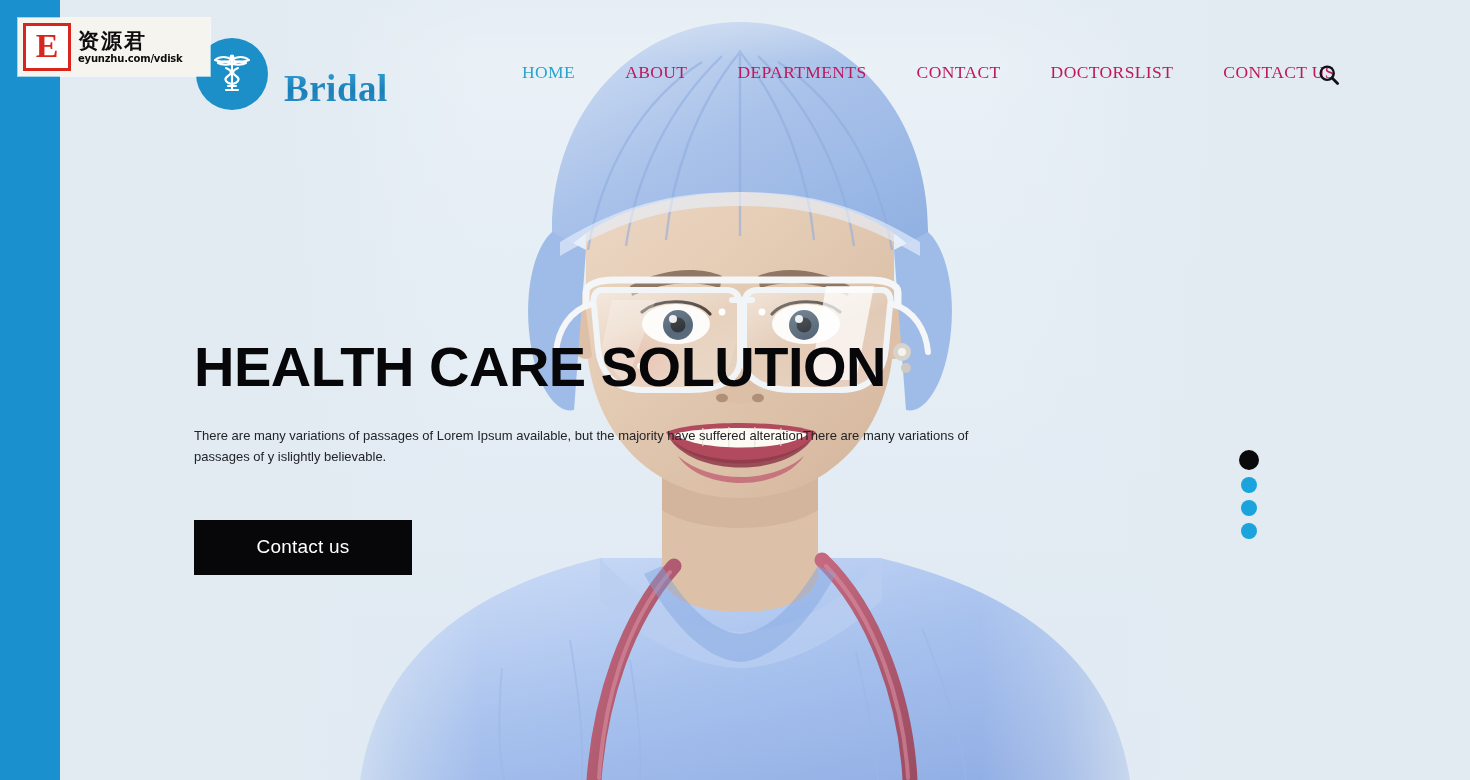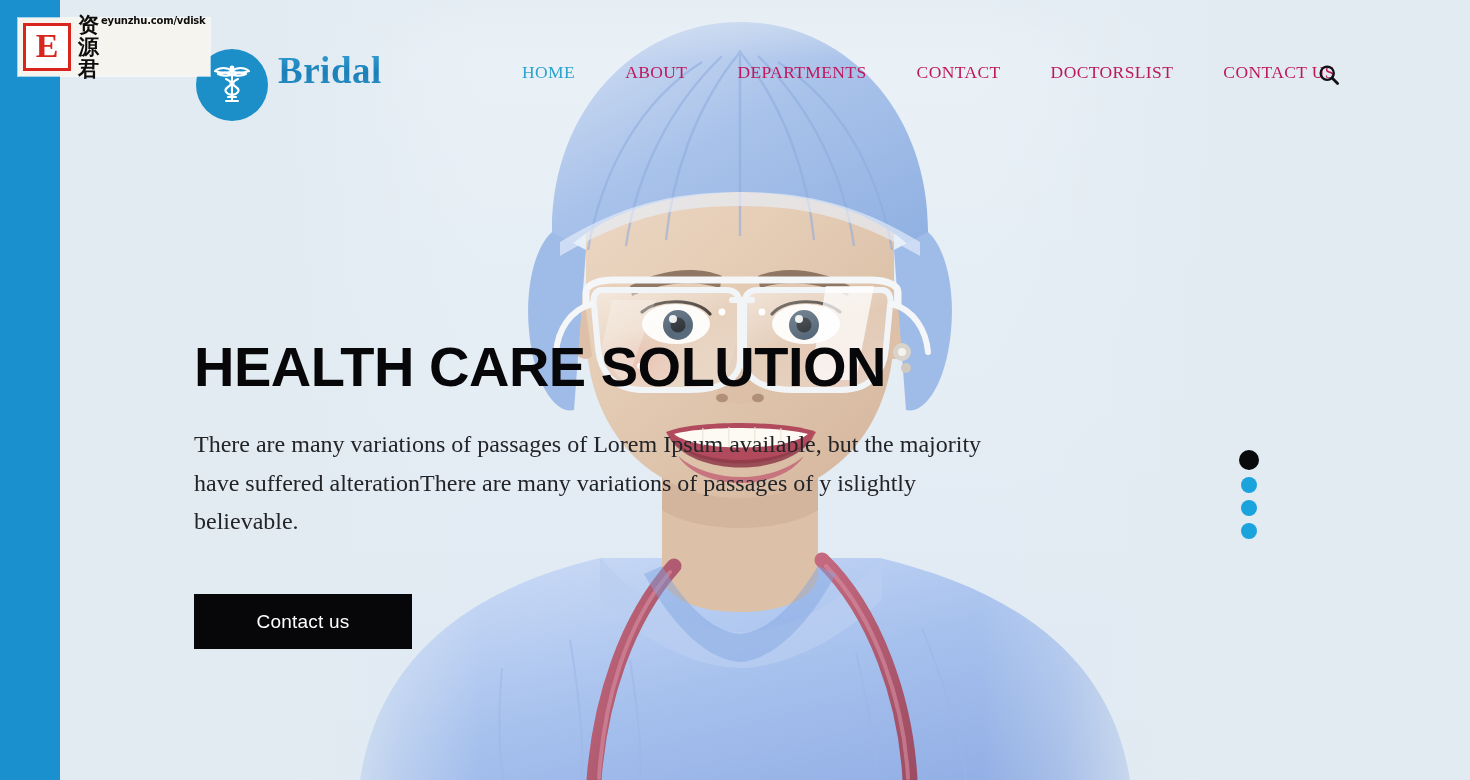--- a/index.html
+++ b/index.html
@@ -29,22 +29,22 @@
     background:linear-gradient(to left, #e2ebf2 0%, rgba(226,235,242,.86) 30%, rgba(226,235,242,.3) 68%, rgba(226,235,242,0) 100%); }
   #hero-fade-t { position:absolute; left:270px; top:0; width:940px; height:60px; z-index:2;
     background:linear-gradient(to bottom, rgba(226,235,242,.55), rgba(226,235,242,0)); }
 
   
   #header {
     position:absolute; left:0; top:0; width:1470px; height:150px; z-index:10;
     display:flex; align-items:flex-start;
   }
   #brand {
-    position:absolute; left:196px; top:49px;
-    display:flex; align-items:flex-start; gap:10px;
+    position:absolute; left:196px; top:38px;
+    display:flex; align-items:flex-end; gap:16px;
   }
   #brand-mark {
     width:72px; height:72px; border-radius:50%;
     background:#1d8fc8; display:flex; align-items:center; justify-content:center;
     flex:0 0 auto;
   }
   #brand-name {
     font-family:"Liberation Serif", serif;
     font-size:37px; font-weight:700; letter-spacing:.5px;
     background:linear-gradient(180deg,#35a3d8 0%,#1b7fb8 55%,#2f93c8 100%);
@@ -77,22 +77,22 @@
     font-size:38px; font-weight:400; letter-spacing:.2px;
     color:#2b8fc4; line-height:1.08;
   }
   #headline {
     font-family:"Liberation Sans", sans-serif;
     font-size:56px; font-weight:700; letter-spacing:-.5px;
     color:#07070a; line-height:1.12; margin-top:4px; white-space:nowrap;
   }
   #hero-text {
     margin-top:26px; width:790px;
-    font-family:Liberation Serif, serif;
-    font-size:24px; line-height:1.62; color:#232428;
+    font-family:Liberation Sans, sans-serif;
+    font-size:13px; line-height:1.62; color:#232428;
   }
   #contact-btn {
     margin-top:53px; width:218px; height:55px;
     background:#07070a; color:#ffffff; border:none; cursor:pointer;
     font-family:"Liberation Sans", sans-serif;
     font-size:19px; font-weight:500; letter-spacing:.2px;
     display:flex; align-items:center; justify-content:center;
   }
 
   
@@ -114,21 +114,21 @@
   #wm-logo {
     width:48px; height:48px; flex:0 0 auto;
     background:#ffffff; border:3px solid #d8251d;
     display:flex; align-items:center; justify-content:center;
   }
   #wm-logo-letter {
     font-family:"Liberation Serif", serif;
     font-size:34px; font-weight:700; color:#d8251d; line-height:1;
     margin-top:-2px;
   }
-  #wm-text { margin-left:7px; display:flex; flex-direction:row; justify-content:center; }
+  #wm-text { margin-left:7px; display:flex; flex-direction:column; justify-content:center; }
   #wm-cn {
     font-family:"DejaVu Sans", sans-serif;
     font-size:21px; font-weight:700; color:#0d0d0d;
     letter-spacing:2px; line-height:1.05;
   }
   #wm-url {
     font-family:"DejaVu Sans", sans-serif;
     font-size:10px; font-weight:700; color:#0d0d0d;
     letter-spacing:-.2px; line-height:1.1; margin-top:1px;
   }

